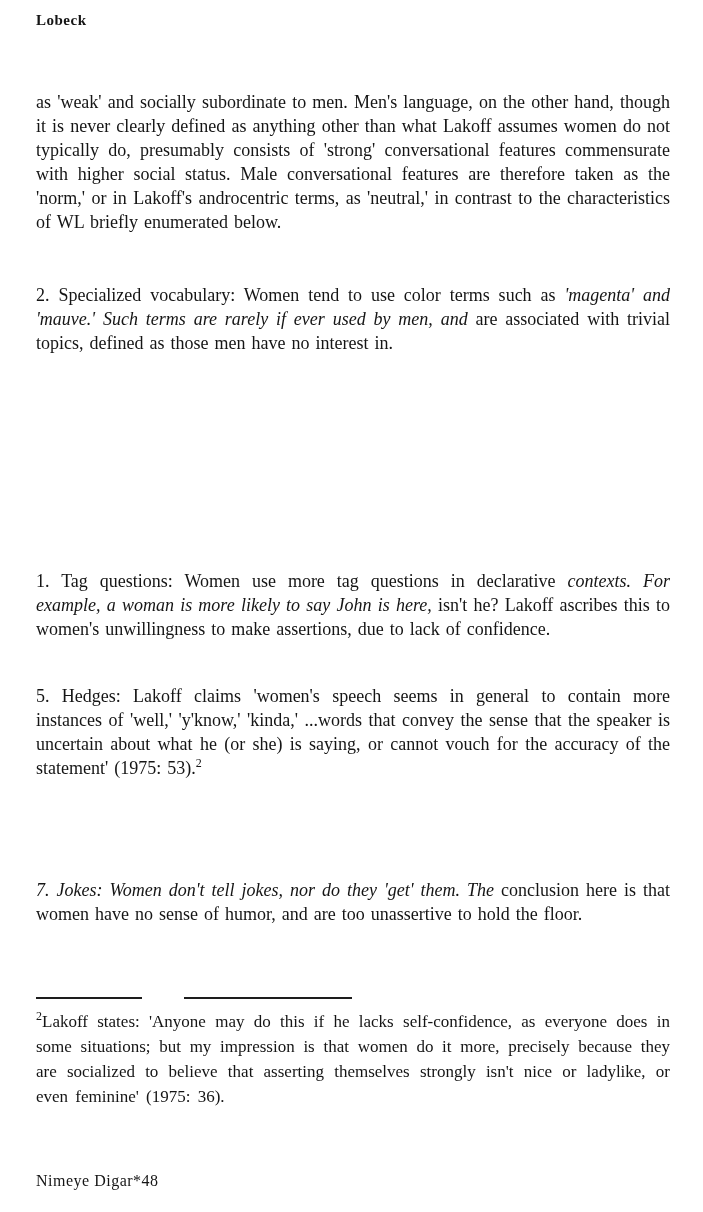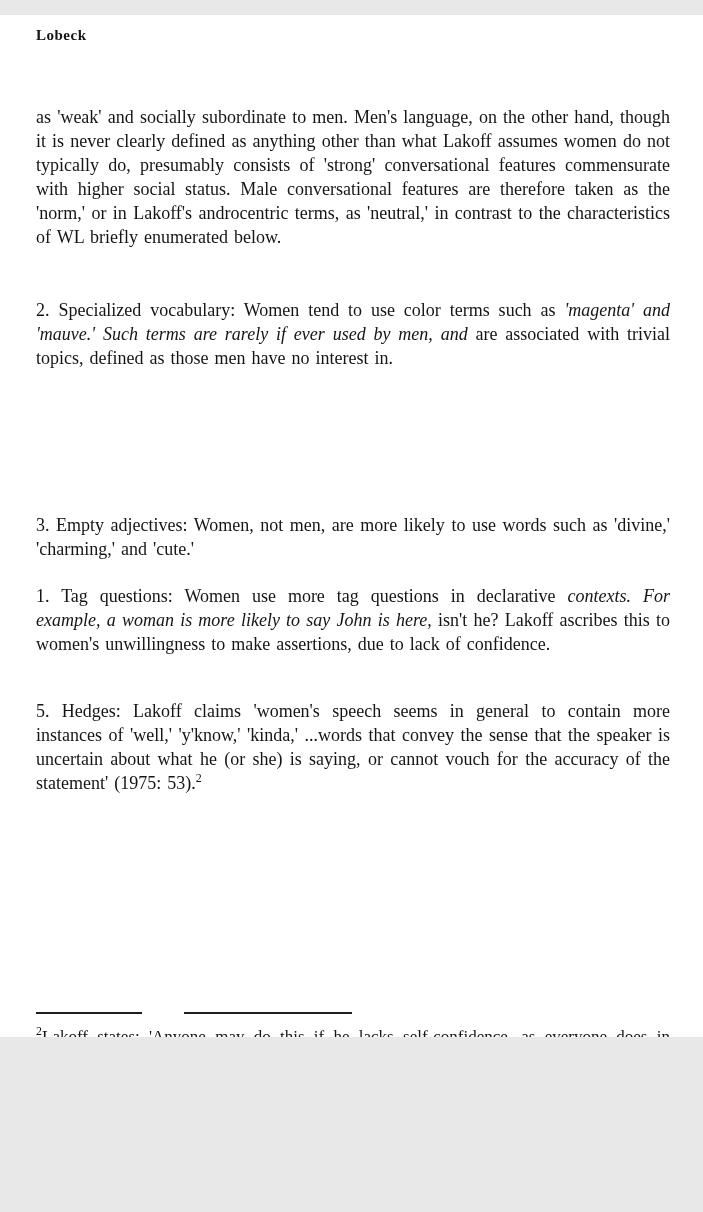--- a/index.html
+++ b/index.html
@@ -3,22 +3,22 @@
 <meta charset="utf-8">
 <style>
   html, body {
     margin: 0;
     padding: 0;
     background: #e8e8e8;
   }
   .page {
     position: relative;
     width: 703px;
-    height: 1022px;
-    margin: 15px auto;
+    height: 1212px;
+    margin: 0 auto;
     background: #ffffff;
     font-family: "Liberation Serif", "DejaVu Serif", serif;
     color: #151515;
     overflow: hidden;
   }
   .running-header {
     position: absolute;
     left: 36px;
     top: 12px;
     font-size: 15px;
@@ -75,27 +75,27 @@
 
 <div class="page">
 
   <div class="running-header">Lobeck</div>
 
   <div class="para" style="top:90px"><span>as 'weak' and socially subordinate to men. Men's language, on the other hand, though it is never clearly defined as anything other than what Lakoff assumes women do not typically do, presumably consists of 'strong' conversational features commensurate with higher social status. Male conversational features are therefore taken as the 'norm,' or in Lakoff's androcentric terms, as 'neutral,' in contrast to the characteristics of WL briefly enumerated below.</span></div>
 
   <div class="para" style="top:283px"><span>2. Specialized vocabulary: Women tend to use color terms such as </span><span style="font-style: italic;">'magenta' and 'mauve.' Such terms are rarely if ever used by men, and</span><span> are associated with trivial topics, defined as those men have no interest in.</span></div>
 
 
-  <div class="para" style="top:498px"><span>3. Empty adjectives: Women, not men, are more likely to use words such as 'divine,' 'charming,' and 'cute.'</span></div>
 
   <div class="para" style="top:569px"><span>1. Tag questions: Women use more tag questions in declarative </span><span style="font-style: italic;">contexts. For example, a woman is more likely to say John is here,</span><span> isn't he?  Lakoff ascribes this to women's unwillingness to make assertions, due to lack of confidence.</span></div>
 
   <div class="para" style="top:684px"><span>5. Hedges: Lakoff claims 'women's speech seems in general to contain more instances of 'well,' 'y'know,' 'kinda,' ...words that convey the sense that the speaker is uncertain about what he (or she) is saying, or cannot vouch for the accuracy of the statement' (1975: 53).</span><sup>2</sup></div>
 
 
+  <div class="para" style="top:878px"><span style="font-style: italic;">7. Jokes: Women don't tell jokes, nor do they 'get' them. The</span><span> conclusion here is that women have no sense of humor, and are too unassertive to hold the floor.</span></div>
 
   <div class="footnote-sep">
     <span class="seg seg-a"></span><span class="seg seg-b"></span>
   </div>
 
   <div class="para footnote" style="top:1009px"><sup class="fn-marker">2</sup><span><span>Lakoff states: 'Anyone may do this if he lacks self-confidence, as everyone does in some situations; but my impression is that women do it more, precisely because they are socialized to  believe that asserting themselves strongly isn't nice or ladylike, or even feminine' (1975: 36).</span></span></div>
 
   <div class="running-footer">Nimeye Digar*48</div>
 
 </div>

